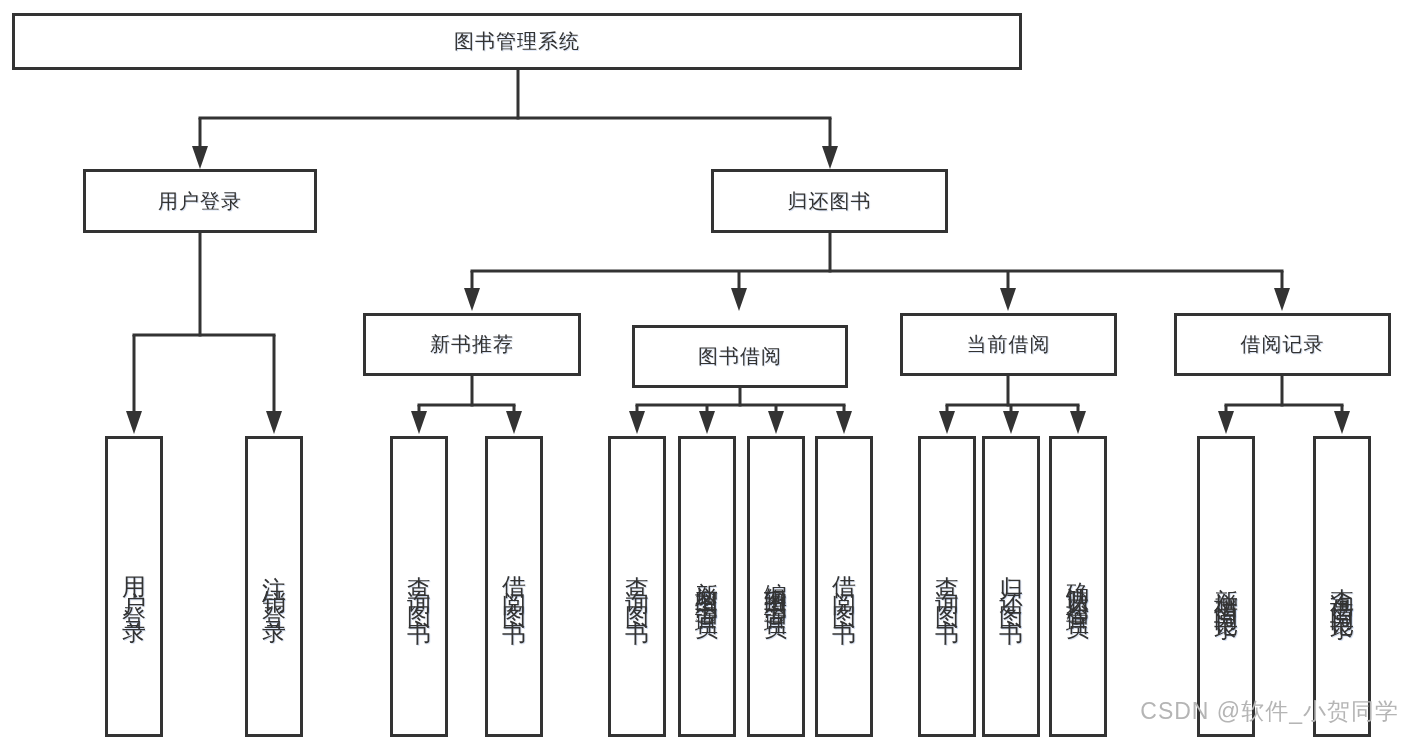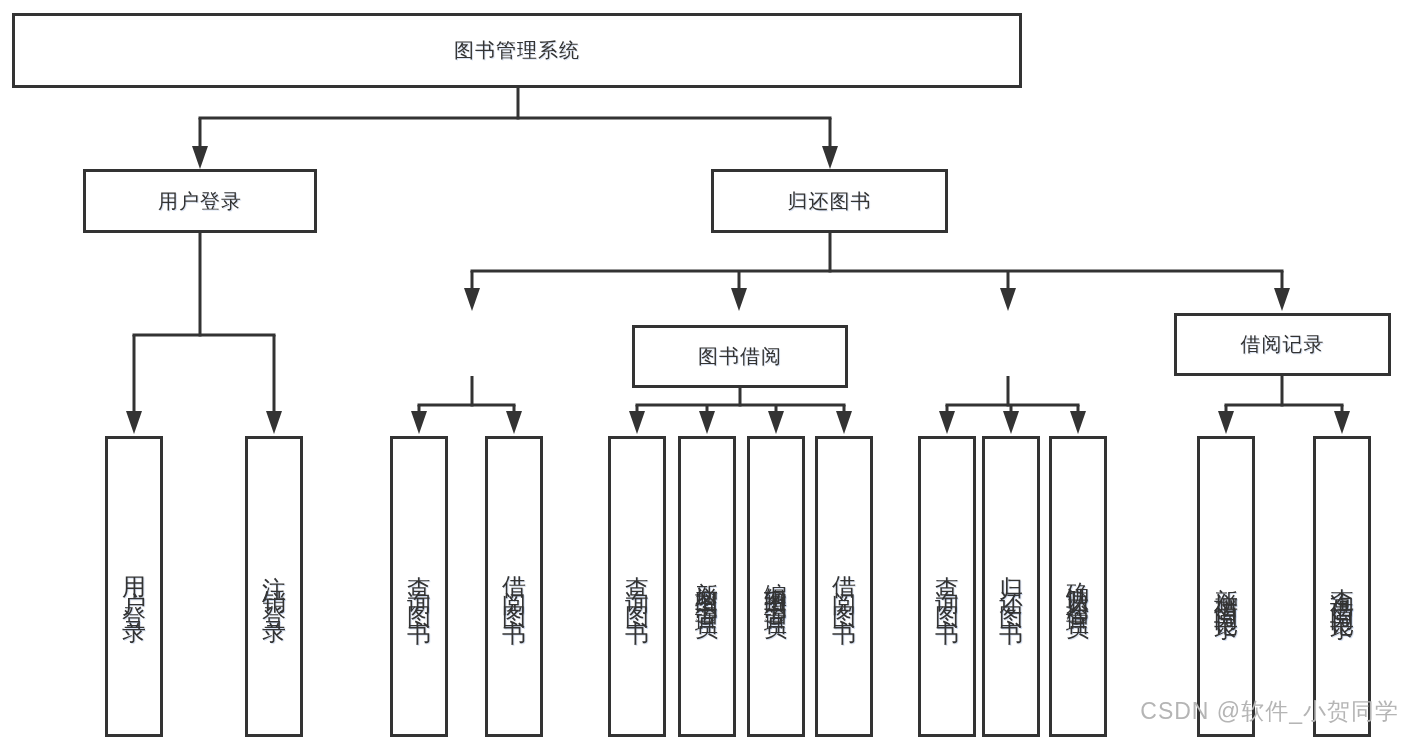--- a/index.html
+++ b/index.html
@@ -30,21 +30,21 @@
     text-align:center;
     width:58px;height:301px;top:436px;
     line-height:52px;
     font-size:24px;
     text-shadow:1px 1px 0 rgba(120,150,210,0.28);
   }
   .len4{letter-spacing:15px;}
   .len6{letter-spacing:6px;}
   .len9{letter-spacing:5px;font-size:23px;}
   
-  .n-root{left:12px;top:13px;width:1010px;height:75px;}
+  .n-root{left:12px;top:13px;width:1010px;height:57px;}
   .n-userlogin{left:83px;top:169px;width:234px;height:64px;}
   .n-bookmgmt{left:711px;top:169px;width:237px;height:64px;}
   .n-newrec{left:363px;top:313px;width:218px;height:63px;}
   .n-borrow{left:632px;top:313px;width:216px;height:63px;margin-top:12px;}
   .n-current{left:900px;top:313px;width:217px;height:63px;}
   .n-records{left:1174px;top:313px;width:217px;height:63px;}
   .l-1{left:105px;}  .l-2{left:245px;}
   .l-3{left:390px;}  .l-4{left:485px;}
   .l-5{left:608px;}  .l-6{left:678px;}  .l-7{left:747px;}  .l-8{left:815px;}
   .l-9{left:918px;}  .l-10{left:982px;} .l-11{left:1049px;}
@@ -137,23 +137,29 @@
     <span>图书管理系统</span>
   </div>
 
   <div class="box hbox n-userlogin">
     <span>用户登录</span>
   </div>
   <div class="box hbox n-bookmgmt">
     <span>归还图书</span>
   </div>
 
+  <div class="box hbox n-newrec">
+    <span>新书推荐</span>
+  </div>
   <div class="box hbox n-borrow">
     <span>图书借阅</span>
   </div>
+  <div class="box hbox n-current">
+    <span>当前借阅</span>
+  </div>
   <div class="box hbox n-records">
     <span>借阅记录</span>
   </div>
 
   <div class="box leaf len4 l-1">
     <span>用户登录</span>
   </div>
   <div class="box leaf len4 l-2">
     <span>注销登录</span>
   </div>

